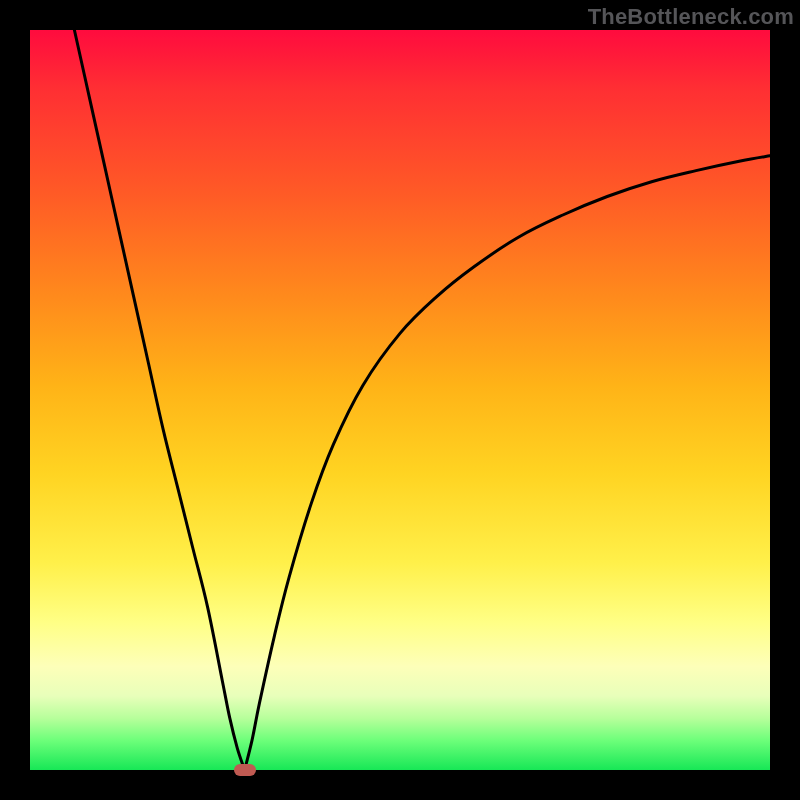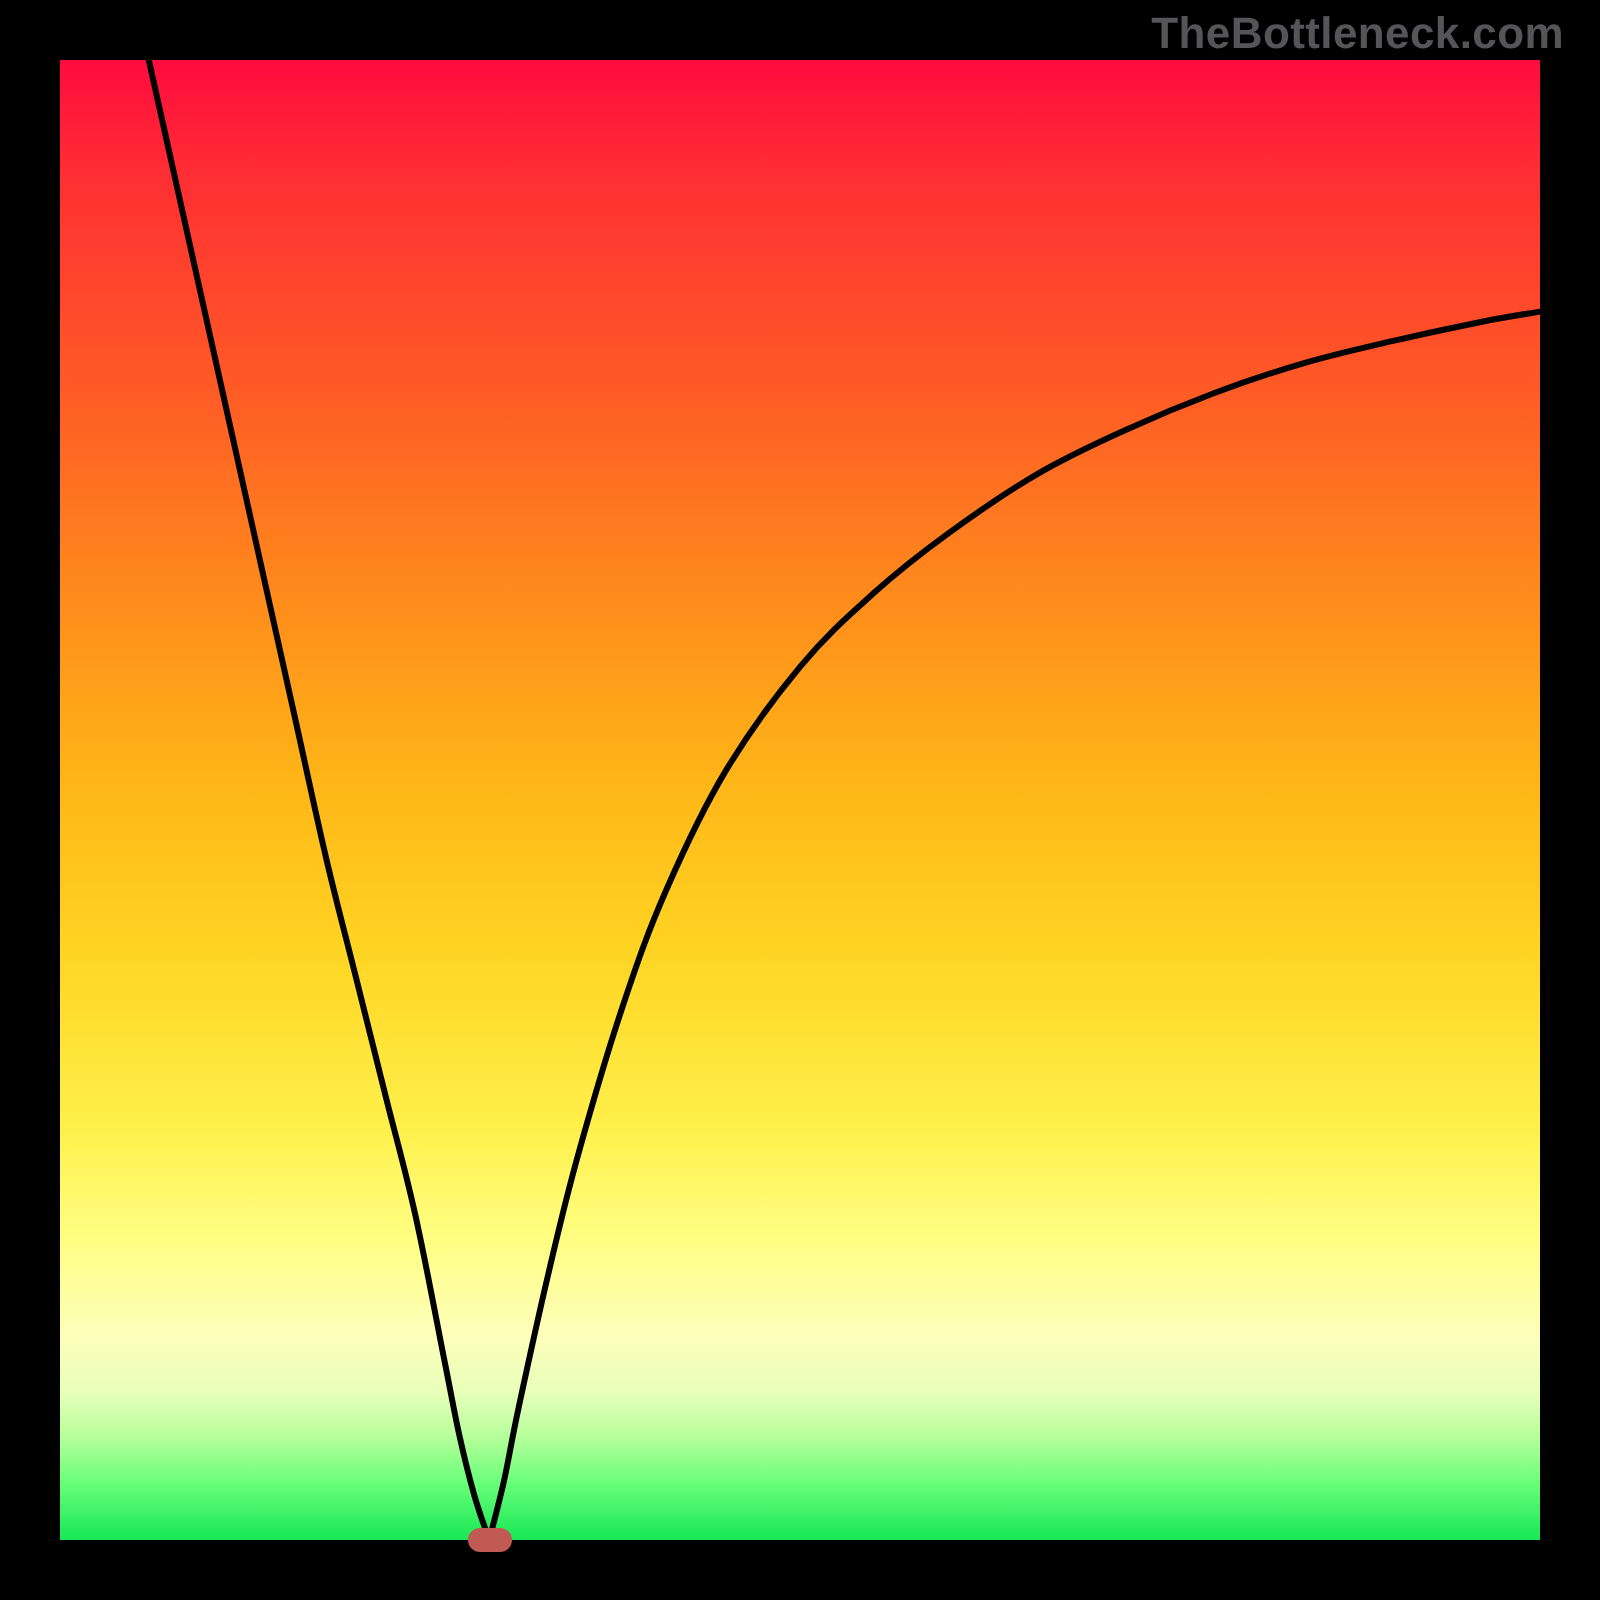--- a/index.html
+++ b/index.html
@@ -13,21 +13,21 @@
   }
   .frame {
     position: relative;
     width: 800px;
     height: 800px;
     background: #000;
   }
   .watermark {
     position: absolute;
     top: 4px;
-    right: 18px;
+    right: 6px;
     color: #555558;
     font-size: 22px;
     font-weight: 600;
     letter-spacing: 0.2px;
     user-select: none;
   }
   .plot {
     position: absolute;
     left: 30px;
     top: 30px;

